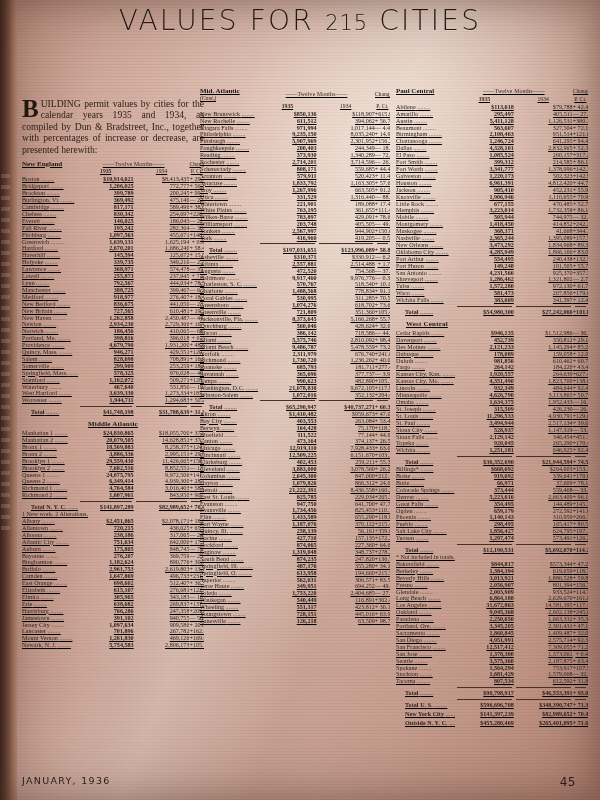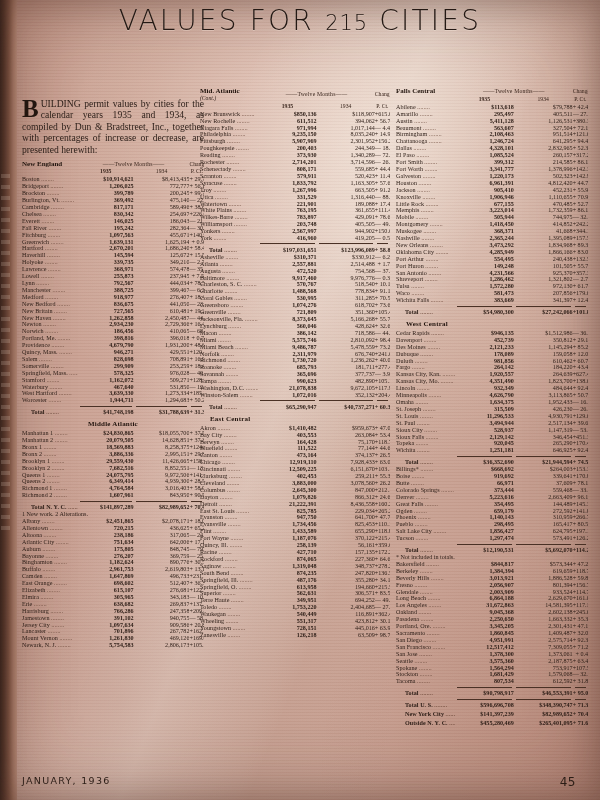--- a/index.html
+++ b/index.html
@@ -74,21 +74,21 @@
     text-align:justify;margin-bottom:5px;
     font-family:"Liberation Serif",serif;
   }
   .intro .dropcap{
     float:left;font-size:25px;line-height:21px;font-weight:700;
     margin:0 2px -1px 0;color:#23160f;
     font-family:"Liberation Serif",serif;
   }
 
   
-  table.t{border-collapse:collapse;width:100%;table-layout:fixed;}
+  table.t{border-collapse:collapse;width:100%;table-layout:fixed;text-decoration:underline;}
   table.t td{
     font-size:6.1px;line-height:6.9px;color:#2c1d16;
     padding:0;white-space:nowrap;overflow:hidden;
     font-family:"Liberation Serif",serif;
   }
   td.city{width:47%;letter-spacing:.05px;}
   td.v35{width:25%;text-align:right;padding-right:3px;font-weight:700;}
   td.v34{width:20%;text-align:right;}
   td.pct{width:8%;text-align:right;}
   .leader{color:#6a4838;letter-spacing:.3px;font-size:5.3px;}
@@ -858,23 +858,20 @@
           <td>
             <div class="r"></div>
           </td>
         </tr>
         <tr class="total">
           <td class="city"><span>Total</span> <span class="leader">........</span></td>
           <td class="v35">$65,290,947</td>
           <td class="v34">$40,737,271</td>
           <td class="pct">+ 60.3</td>
         </tr>
-        <tr class="region">
-          <td colspan="4" style="padding-left: 10px;">East Central</td>
-        </tr>
         <tr>
           <td class="city"><span>Akron</span> <span class="leader">........</span></td>
           <td class="v35">$1,410,482</td>
           <td class="v34">$959,673</td>
           <td class="pct">+ 47.0</td>
         </tr>
         <tr>
           <td class="city"><span>Bay City</span> <span class="leader">........</span></td>
           <td class="v35">403,553</td>
           <td class="v34">263,084</td>
@@ -1055,21 +1052,21 @@
           <td class="pct">+ 98.7</td>
         </tr>
       </tbody>
     </table>
 </div>
 
 <div class="col" id="col3">
   <table class="t">
       <tbody id="body3">
         <tr class="hdr">
-          <td class="sp">Falls Central</td>
+          <td class="sp">Paul Central</td>
           <td colspan="2" class="spanrule">——Twelve Months——</td>
           <td class="pct">Change</td>
         </tr>
         <tr class="hdr">
           <td class="city"></td>
           <td class="v35">1935</td>
           <td class="v34">1934</td>
           <td class="pct">P. Ct.</td>
         </tr>
         <tr>

